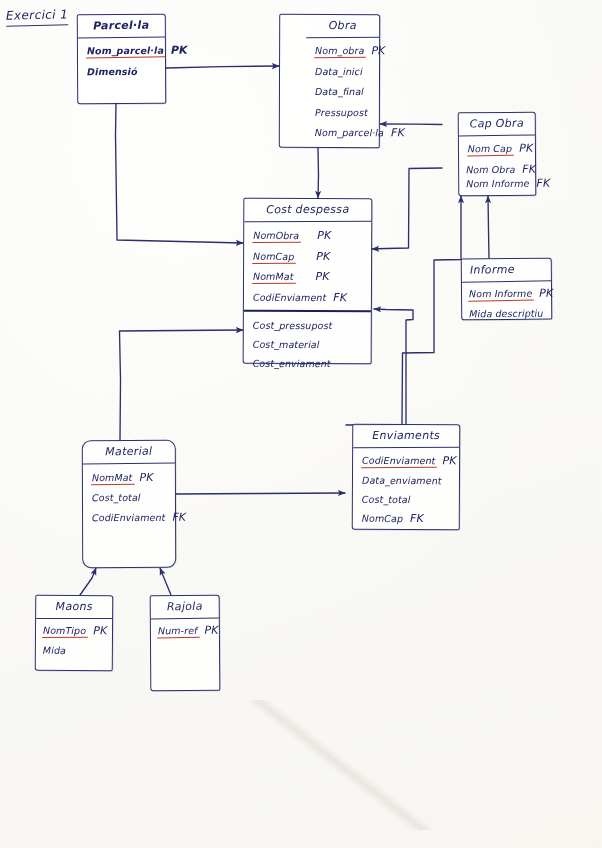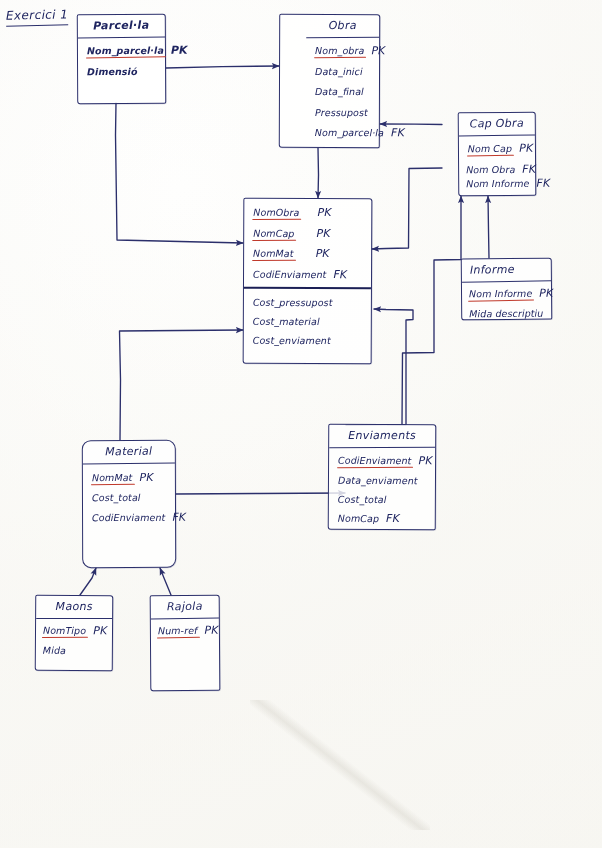--- a/index.html
+++ b/index.html
@@ -202,20 +202,21 @@
         <div class="attr" style="margin-bottom:3px;">
           <span class="key-name">Nom Obra</span><span class="tag">FK</span>
         </div>
         <div class="attr">
           <span class="key-name">Nom Informe</span><span class="tag">FK</span>
         </div>
       </div>
     </div>
 
     <div class="entity" style="left:243px; top:198px; width:129px; height:166px; transform:rotate(0.25deg);">
+      <div class="ent-title">Cost despessa</div>
       <div class="ent-body" style="padding-top:8px;">
         <div class="attr pk">
           <span class="key-name">NomObra</span><span class="tag" style="margin-left:18px;">PK</span>
         </div>
         <div class="attr pk">
           <span class="key-name">NomCap</span><span class="tag" style="margin-left:22px;">PK</span>
         </div>
         <div class="attr pk">
           <span class="key-name">NomMat</span><span class="tag" style="margin-left:22px;">PK</span>
         </div>
@@ -240,21 +241,21 @@
       <div class="ent-body" style="padding-top:6px; padding-left:7px;">
         <div class="attr pk">
           <span class="key-name">Nom Informe</span><span class="tag">PK</span>
         </div>
         <div class="attr">
           <span class="key-name">Mida descriptiu</span>
         </div>
       </div>
     </div>
 
-    <div class="entity" style="left:328px; top:424px; width:108px; height:106px; transform:rotate(0.3deg);">
+    <div class="entity" style="left:352px; top:424px; width:108px; height:106px; transform:rotate(0.3deg);">
       <div class="ent-title">Enviaments</div>
       <div class="ent-body" style="padding-top:7px;">
         <div class="attr pk">
           <span class="key-name">CodiEnviament</span><span class="tag">PK</span>
         </div>
         <div class="attr">
           <span class="key-name">Data_enviament</span>
         </div>
         <div class="attr">
           <span class="key-name">Cost_total</span>

